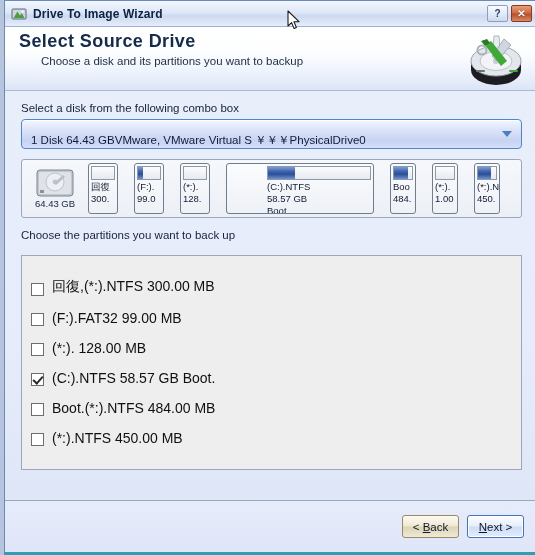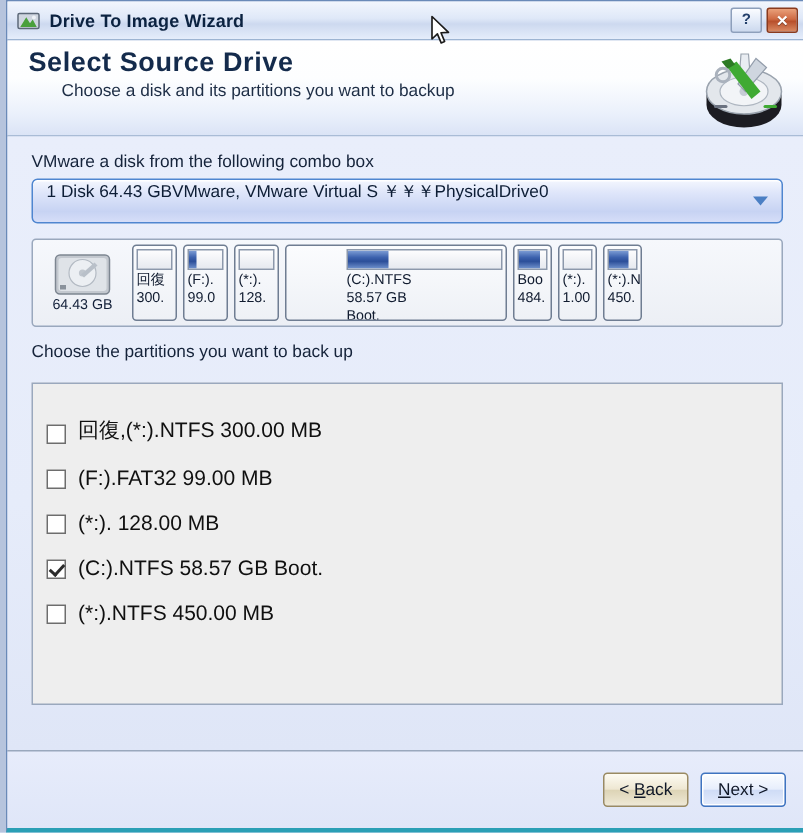--- a/index.html
+++ b/index.html
@@ -128,21 +128,21 @@
 
   
   #combo {
     position: relative;
     height: 30px;
     box-sizing: border-box;
     border: 1px solid #4f86d0;
     border-radius: 4px;
     background: linear-gradient(to bottom, #f4f7fe 0%, #dfe6fa 30%, #c7d3f3 75%, #d6deF8 100%);
     display: flex;
-    align-items: flex-start;
+    align-items: flex-end;
     padding: 0 28px 0 9px;
     box-shadow: inset 0 1px 0 #ffffff;
   }
   #combo-text {
     font-size: 11.5px;
     color: #0d1d35;
     white-space: nowrap;
     overflow: hidden;
   }
   #combo-arrow {
@@ -332,21 +332,21 @@
         <path d="M17 11 l6 -2 l3 4 l-5 3 z" fill="#2c7a24"></path>
         <circle cx="18" cy="20" r="4.5" fill="none" stroke="#aab2bd" stroke-width="2"></circle>
         <rect x="12" y="40" width="9" height="2" rx="1" fill="#6b7280"></rect>
         <rect x="45" y="40" width="9" height="2" rx="1" fill="#3faa33"></rect>
       </svg>
     </div>
   </div>
 
   <div id="body">
 
-    <div class="field-label">VMware a disk from the following combo box</div>
+    <div class="field-label">Select a disk from the following combo box</div>
 
     <div id="combo">
       <div id="combo-text">1 Disk 64.43 GBVMware,  VMware Virtual S  ￥￥￥PhysicalDrive0</div>
       <div id="combo-arrow"></div>
     </div>
 
     <div id="diskmap">
       <div id="disk-whole">
         <div id="disk-ico">
           <svg width="38" height="28" viewBox="0 0 38 28">
@@ -354,21 +354,21 @@
             <rect x="3" y="3" width="32" height="22" rx="2" fill="#dfe3e8"></rect>
             <circle cx="19" cy="13" r="9" fill="#eceff3" stroke="#b3bac3" stroke-width="0.8"></circle>
             <circle cx="19" cy="13" r="2.4" fill="#c0c6ce"></circle>
             <path d="M27 6 l2 2 l-9 8 l-2 -2 z" fill="#b9c0c9"></path>
             <rect x="4" y="21" width="4" height="3" fill="#8a929c"></rect>
           </svg>
         </div>
         <span>64.43 GB</span>
       </div>
 
-      <div id="parts-host" style="display:flex;gap:4px;align-items:center;">
+      <div id="parts-host" style="display:flex;gap:16px;align-items:center;">
           <div class="part" style="width: 30px;">
             <div class="bar">
               <div class="fill" style="width: 0%;"></div>
             </div>
             <div class="plabel">回復</div>
             <div class="plabel">300.</div>
           </div>
           <div class="part" style="width: 30px;">
             <div class="bar">
               <div class="fill" style="width: 22%;"></div>
@@ -427,20 +427,24 @@
           <div class="cbox"></div>
           <div>(F:).FAT32 99.00 MB</div>
         </div>
         <div class="lrow">
           <div class="cbox"></div>
           <div>(*:). 128.00 MB</div>
         </div>
         <div class="lrow">
           <div class="cbox checked"></div>
           <div>(C:).NTFS 58.57 GB Boot.</div>
+        </div>
+        <div class="lrow">
+          <div class="cbox"></div>
+          <div>Boot.(*:).NTFS 484.00 MB</div>
         </div>
         <div class="lrow">
           <div class="cbox"></div>
           <div>(*:).NTFS 450.00 MB</div>
         </div>
       </div>
 
   </div>
 
   <div id="footer">

